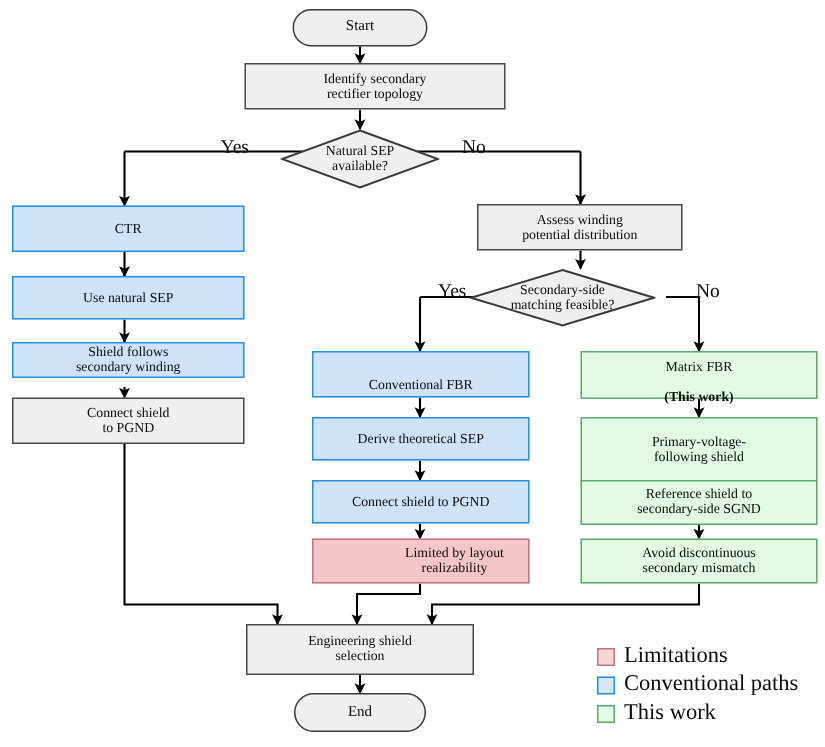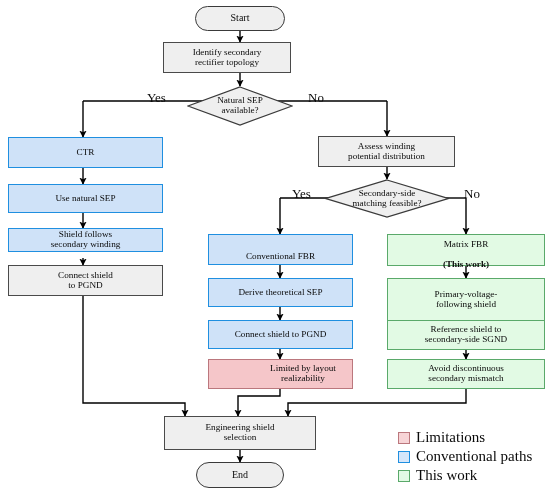--- a/index.html
+++ b/index.html
@@ -181,21 +181,21 @@
       <path d="M276,101 L387,101"></path>
       <path d="M280,198 L330,198"></path>
       <path d="M444,198 L466,198"></path>
     </g>
   </svg>
 
   <div class="node term" style="left:195px; top:6px; width:90px; height:25px;">
     <span class="lbl">Start</span>
   </div>
 
-  <div class="node proc-gray" style="left:163px; top:42px; width:128px; height:31px;">
+  <div class="node proc-gray" style="left:163px; top:42px; width:174px; height:31px;">
     <span class="lbl">Identify secondary
 rectifier topology</span>
   </div>
 
   <div class="decision-wrap" style="left:187px; top:86px; width:106px; height:40px;">
     <svg class="dia" width="106" height="40" viewBox="0 0 106 40" xmlns="http://www.w3.org/2000/svg">
       <polygon points="53,1 105,20 53,39 1,20" fill="#efefef" stroke="#3a3a3a" stroke-width="1.3"></polygon>
     </svg>
     <div class="dtext">Natural SEP
 available?</div>
@@ -220,21 +220,21 @@
   <div class="node proc-gray" style="left:8px; top:265px; width:155px; height:31px;">
     <span class="lbl">Connect shield
 to PGND</span>
   </div>
 
   <div class="node proc-gray" style="left:318px; top:136px; width:137px; height:31px;">
     <span class="lbl">Assess winding
 potential distribution</span>
   </div>
 
-  <div class="decision-wrap" style="left:325px; top:179px; width:124px; height:39px;">
+  <div class="decision-wrap" style="left:313px; top:179px; width:124px; height:39px;">
     <svg class="dia" width="124" height="39" viewBox="0 0 124 39" xmlns="http://www.w3.org/2000/svg">
       <polygon points="62,1 123,19.5 62,38 1,19.5" fill="#efefef" stroke="#3a3a3a" stroke-width="1.3"></polygon>
     </svg>
     <div class="dtext">Secondary-side
 matching feasible?</div>
   </div>
 
   <div class="edge-label" style="left:292px; top:186px;">Yes</div>
   <div class="edge-label" style="left:464px; top:186px;">No</div>
 

